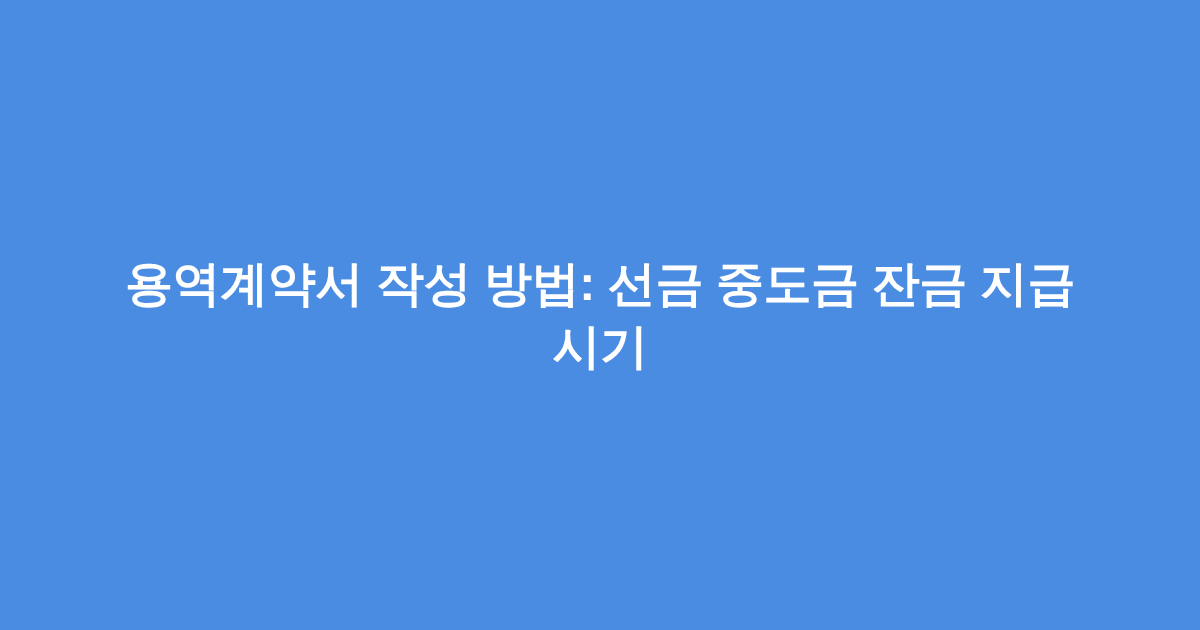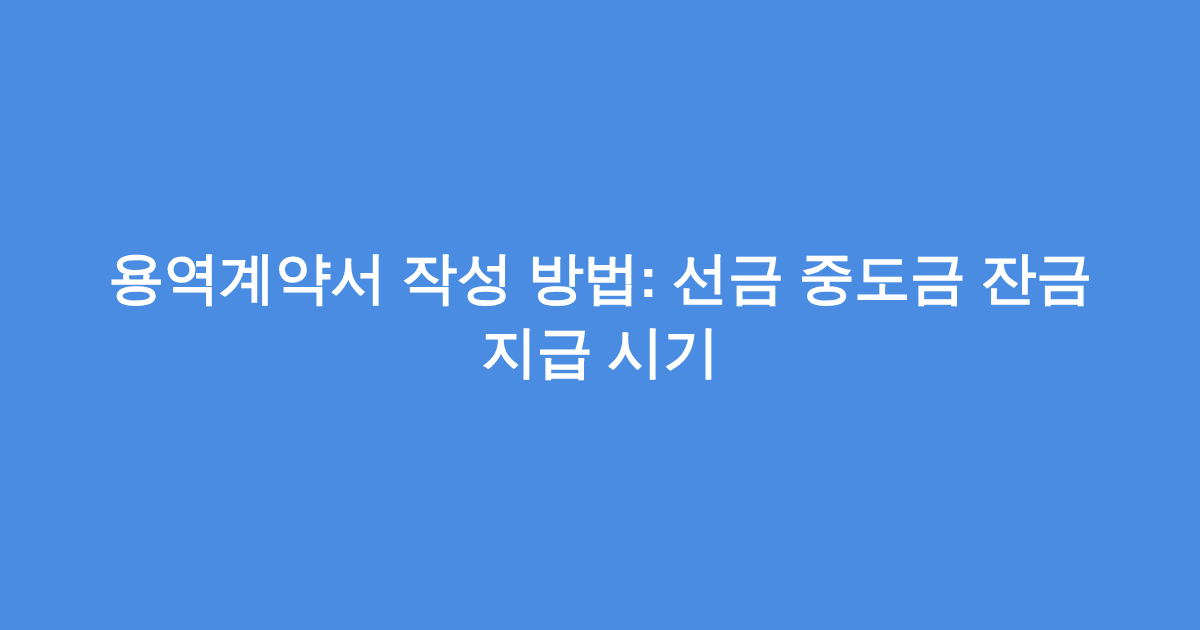--- a/index.html
+++ b/index.html
@@ -33,21 +33,21 @@
     max-width: 1060px;
     display: block;
     text-align: center;
   }
 
   .og-title {
     margin: 16px;
     padding: 0;
     color: #ffffff;
     font-family: "Liberation Sans", "DejaVu Sans", sans-serif;
-    font-size: 56px;
+    font-size: 48px;
     font-weight: 700;
     line-height: 1.32;
     letter-spacing: -0.4px;
     text-align: center;
     word-break: keep-all;
     overflow-wrap: break-word;
   }
 </style>
 </head>
 <body>

